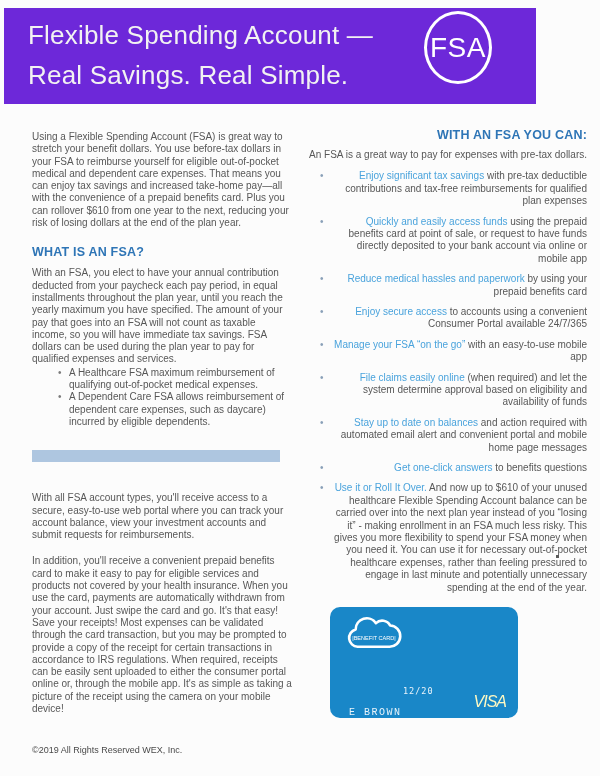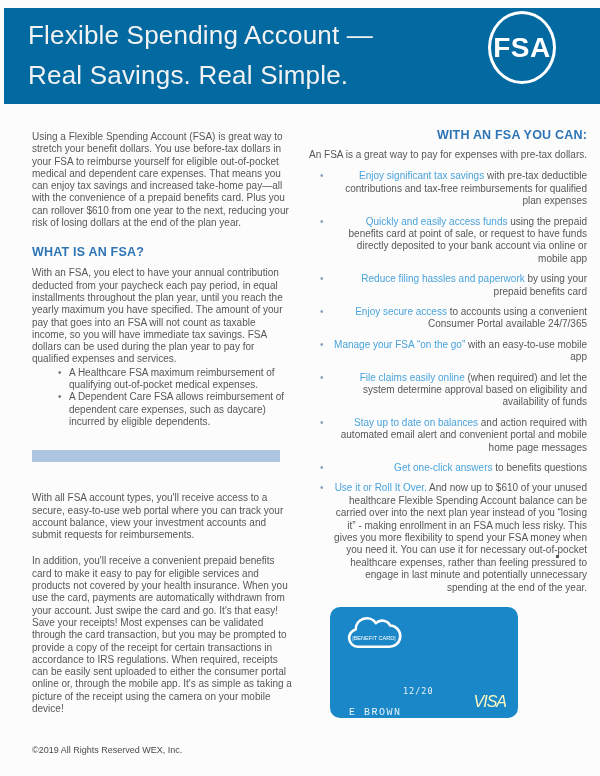--- a/index.html
+++ b/index.html
@@ -2,27 +2,27 @@
 <html><head>
 <meta charset="utf-8">
 <style>
   * { margin:0; padding:0; box-sizing:border-box; }
   html,body { background:#ffffff; }
   .page {
     position:relative; width:600px; height:776px; background:#fcfcfc;
     font-family:"Liberation Sans", sans-serif; overflow:hidden;
   }
   
-  .header { position:absolute; left:4px; top:8px; width:596px; height:96px; background:#0369a1; }
+  .header { position:absolute; left:4px; top:8px; width:532px; height:96px; background:#6d28d9; }
   .header-title { position:absolute; left:24px; top:7px; color:#F2F2F2; font-size:26px; line-height:40px; font-weight:normal; letter-spacing:0.2px; }
   .logo-circle {
     position:absolute; right:44px; top:3px; width:68px; height:73px;
     border:3.5px solid #ffffff; border-radius:50%;
     display:flex; align-items:center; justify-content:center;
-    color:#ffffff; font-size:28px; font-weight:bold; letter-spacing:0.5px;
+    color:#ffffff; font-size:28px; font-weight:normal; letter-spacing:0.5px;
   }
   
   .col-left  { position:absolute; left:32px;  top:131px; width:261px; }
   .col-right { position:absolute; left:305px; top:128px; width:282px;text-align:right; }
   .body-text { font-size:10px; line-height:12.3px; color:#575757; }
   .section-heading { font-size:12.5px; font-weight:bold; color:#2E75B6; letter-spacing:0.2px; }
   .col-left .section-heading { margin:16px 0 8px 0; }
   .col-right .section-heading { margin:0 0 7px 0; }
   
   .lc-bullets { list-style:none; margin:1px 0 0 26px; padding:0; }
@@ -94,21 +94,21 @@
     <p class="body-text card-par">In addition, you'll receive a  convenient prepaid benefits  card to make it easy to pay  for eligible services and  products not covered by  your health insurance. When  you use the card, payments  are automatically withdrawn from your account. Just swipe the card and go. It's that easy! Save your receipts! Most expenses can be validated through the card transaction, but you may be prompted to provide a copy of the receipt for certain transactions in accordance to IRS regulations. When required, receipts can be easily sent uploaded to either the consumer portal online or, through the mobile app. It's as simple as taking a picture of the receipt using the camera on your mobile device!</p>
   </div>
 
   <div class="col-right">
     <h2 class="section-heading">WITH AN FSA YOU CAN:</h2>
     <p class="body-text rc-intro">An FSA is a great way to pay for expenses with pre-tax dollars.</p>
 
     <ul class="rc-bullets">
       <li><span class="lead">Enjoy significant tax savings</span><span> with pre-tax deductible contributions and tax-free reimbursements for qualified plan expenses</span></li>
       <li><span class="lead">Quickly and easily access funds</span><span> using the prepaid benefits card at point of sale, or request to have funds directly deposited to your bank account via online or mobile app</span></li>
-      <li><span class="lead">Reduce filing hassles and paperwork</span><span> by using your prepaid benefits card</span></li>
+      <li><span class="lead">Reduce medical hassles and paperwork</span><span> by using your prepaid benefits card</span></li>
       <li><span class="lead">Enjoy secure access</span><span> to accounts using a convenient Consumer Portal available 24/7/365</span></li>
       <li><span class="lead">Manage your FSA “on the go”</span><span> with an easy-to-use mobile app</span></li>
       <li><span class="lead">File claims easily online</span><span> (when required) and let the system determine approval based on eligibility and availability of funds</span></li>
       <li><span class="lead">Stay up to date on balances</span><span> and action required with automated email alert and convenient portal and mobile home page messages</span></li>
       <li><span class="lead">Get one-click answers</span><span> to benefits questions</span></li>
       <li><span class="lead">Use it or Roll It Over.</span><span> And now up to $610 of your unused healthcare Flexible Spending Account balance can be carried over into the next plan year instead of you “losing it” - making enrollment in an FSA much less risky. This gives you more flexibility to spend your FSA money when you need it. You can use it for necessary out-of-pocket healthcare expenses, rather than feeling pressured to engage in last minute and potentially unnecessary spending at the end of the year.</span></li>
     </ul>
 
     <div class="benefit-card">
       <svg class="card-logo" width="66" height="42" viewBox="0 0 100 64">

